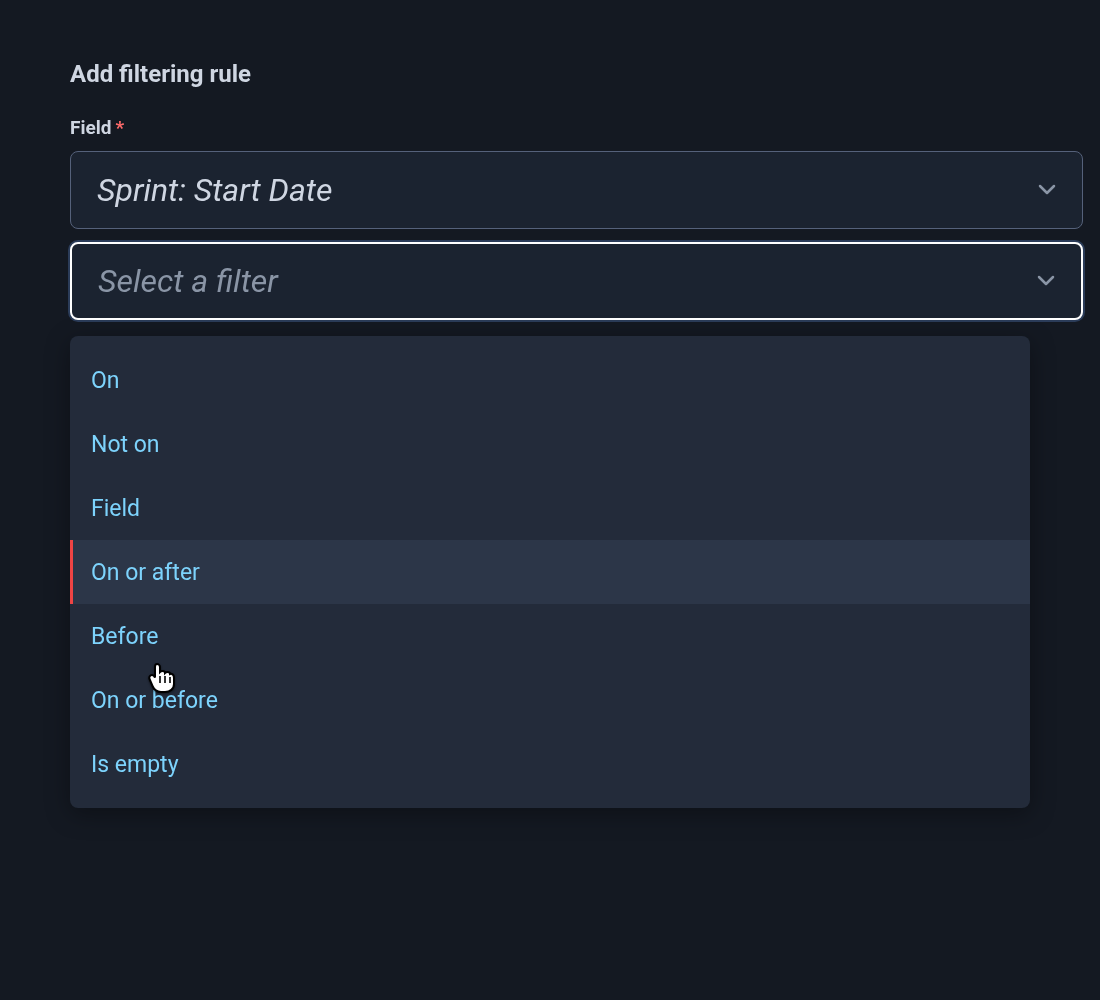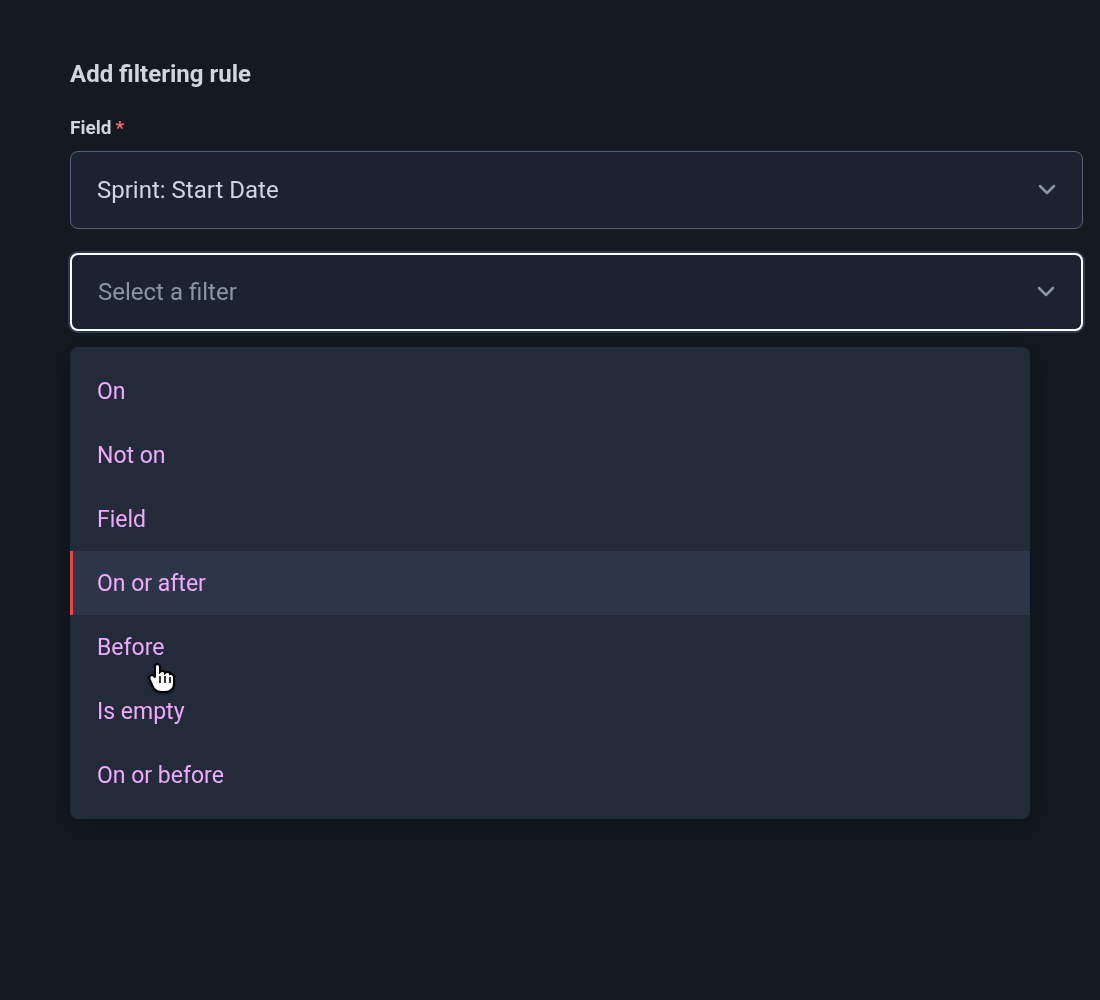--- a/index.html
+++ b/index.html
@@ -34,43 +34,43 @@
     display: flex;
     align-items: center;
     justify-content: space-between;
     padding: 0 26px;
     cursor: pointer;
   }
   .select.focused {
     border: 2px solid #ffffff;
     box-shadow: 0 0 0 2px rgba(110,168,254,0.25);
   }
-  .select-value { color: #cfd6e2; font-size: 24px; }
+  .select-value { color: #cfd6e2; font-size: 32px; font-style: italic; }
   .select-value.placeholder { color: #8a95a6; }
   .chevron {
     width: 18px; height: 18px;
     display: inline-flex; align-items: center; justify-content: center;
   }
   .chevron svg { stroke: #8a95a6; }
-  .group { margin-bottom: 24px; }
+  .group { margin-bottom: 13px; }
   .dropdown {
     width: 960px;
     background: #232b3a;
     border-radius: 8px;
     margin-top: 16px;
     padding: 12px 0;
     box-shadow: 0 6px 24px rgba(0,0,0,0.35);
     overflow: hidden;
   }
   .option {
     height: 64px;
     display: flex;
     align-items: center;
-    padding: 0 24px;
-    color: #f0abfc;
+    padding: 0 18px;
+    color: #7dd3fc;
     font-size: 23px;
     cursor: pointer;
     border-left: 3px solid transparent;
   }
   .option.hover {
     background: #2c3648;
     border-left: 3px solid #ef4444;
   }
   .cursor {
     position: absolute;
@@ -109,22 +109,22 @@
           </svg>
       </span>
     </div>
 
     <div class="dropdown">
       <div class="option">On</div>
       <div class="option">Not on</div>
       <div class="option">Field</div>
       <div class="option hover">On or after</div>
       <div class="option">Before</div>
+      <div class="option">On or before</div>
       <div class="option">Is empty</div>
-      <div class="option">On or before</div>
     </div>
   </div>
 
 </div>
 
 <div class="cursor" style="left:148px; top:662px;">
   <svg width="28" height="32" viewBox="0 0 28 32">
     <path d="M9 2 C10.6 2 12 3.4 12 5 L12 10 C12 10 13 9 14.5 9 C16 9 17 10 17 11 C17 11 18 10 19.5 10 C21 10 22 11 22 12 C22 12 23 11.5 24 12 C25.5 12.7 26 14 26 16 L26 22 C26 27 22 30 17 30 L13 30 C9 30 6 27.5 4.5 24 L1.5 17 C0.8 15.2 2 13 4 13 C5.5 13 6.3 14 7 15.5 L7 5 C7 3.4 7.4 2 9 2 Z" fill="#ffffff" stroke="#000000" stroke-width="2"></path>
     <line x1="12" y1="14" x2="12" y2="21" stroke="#000" stroke-width="1.6"></line>
     <line x1="17" y1="14" x2="17" y2="21" stroke="#000" stroke-width="1.6"></line>

